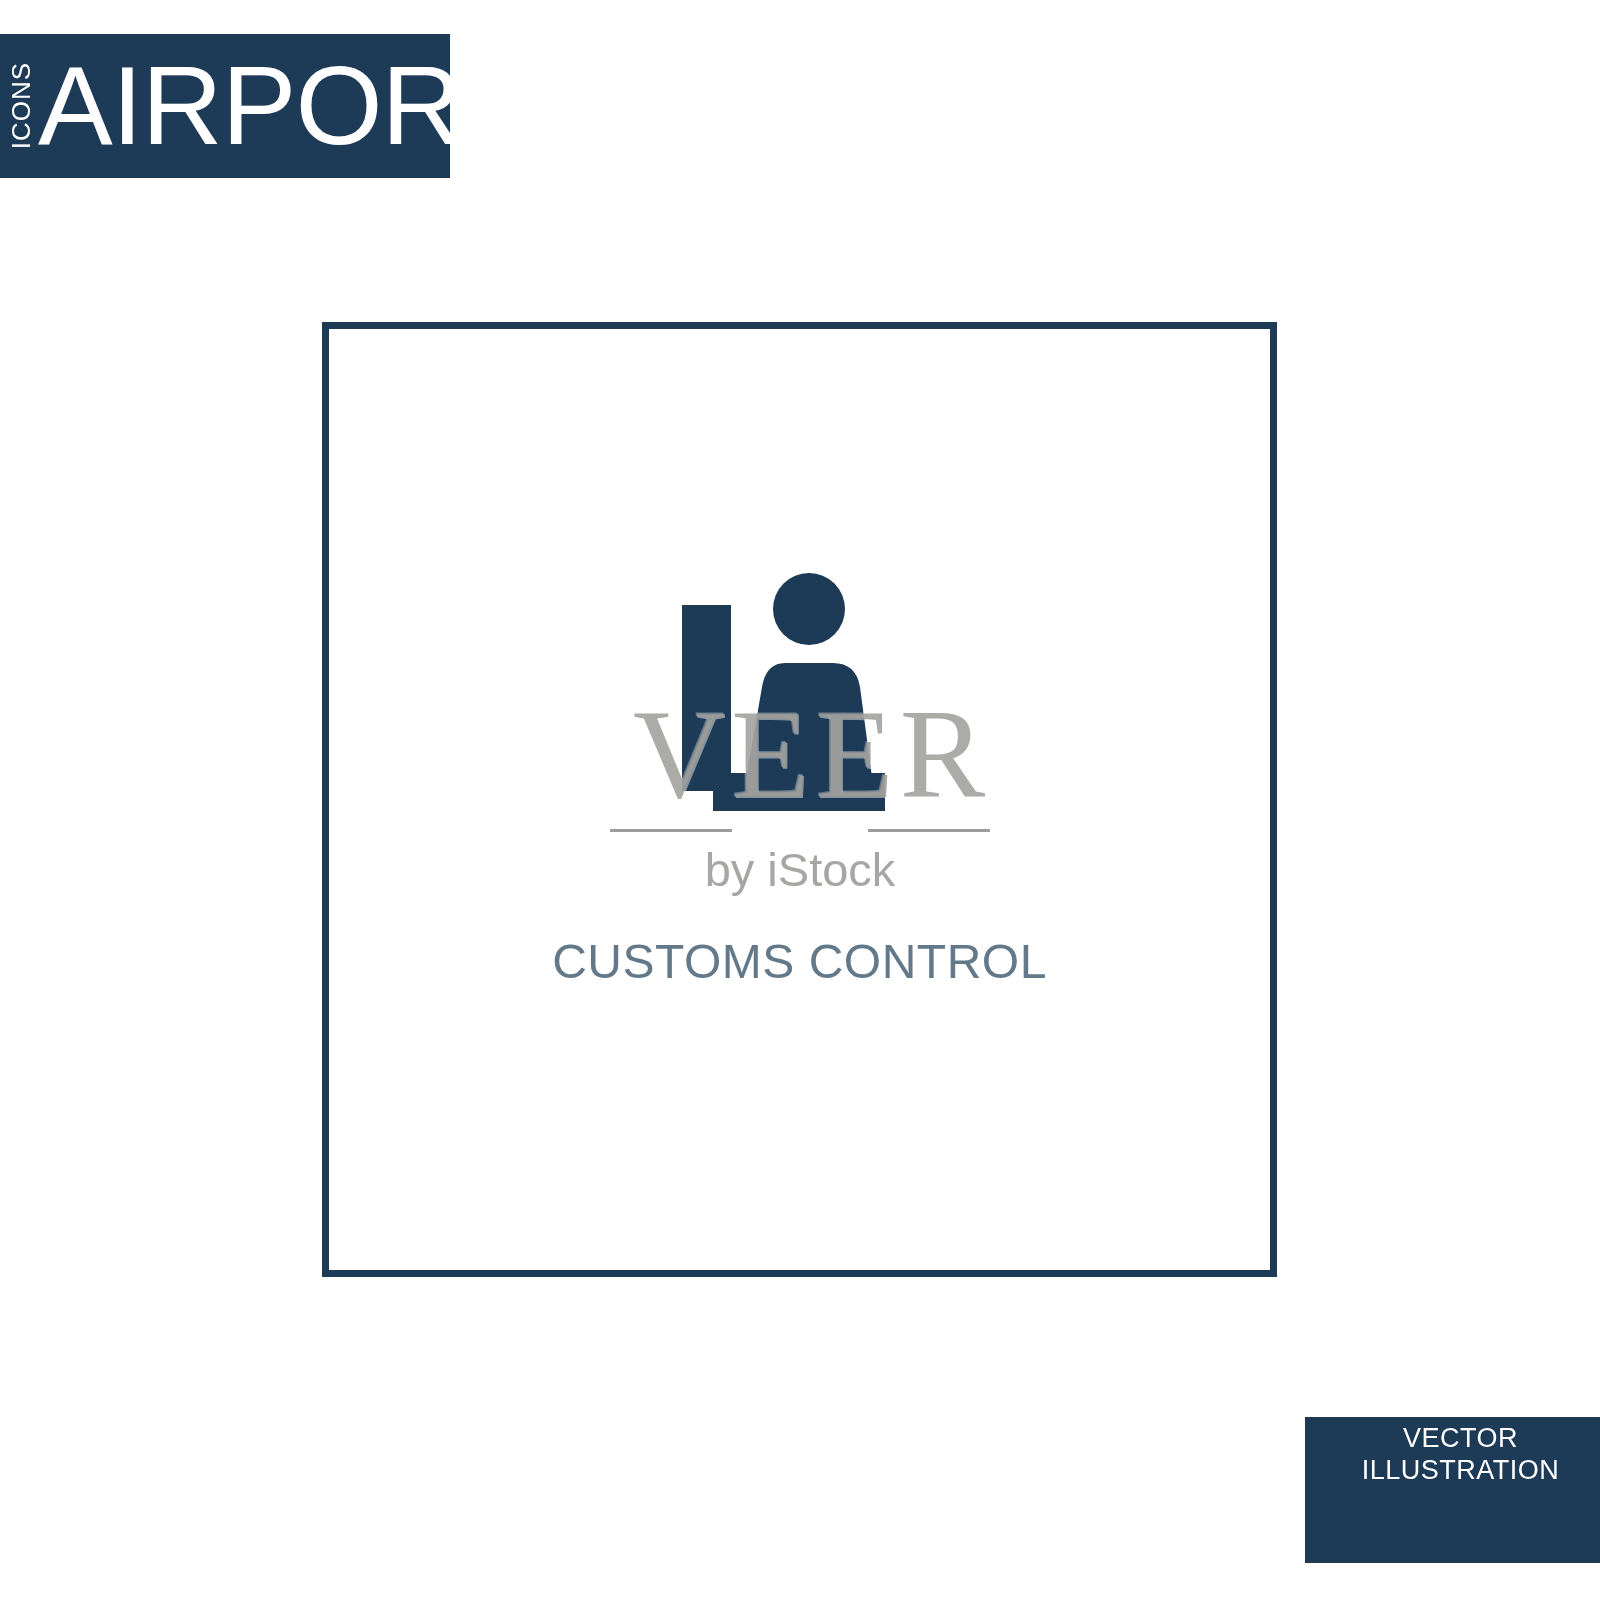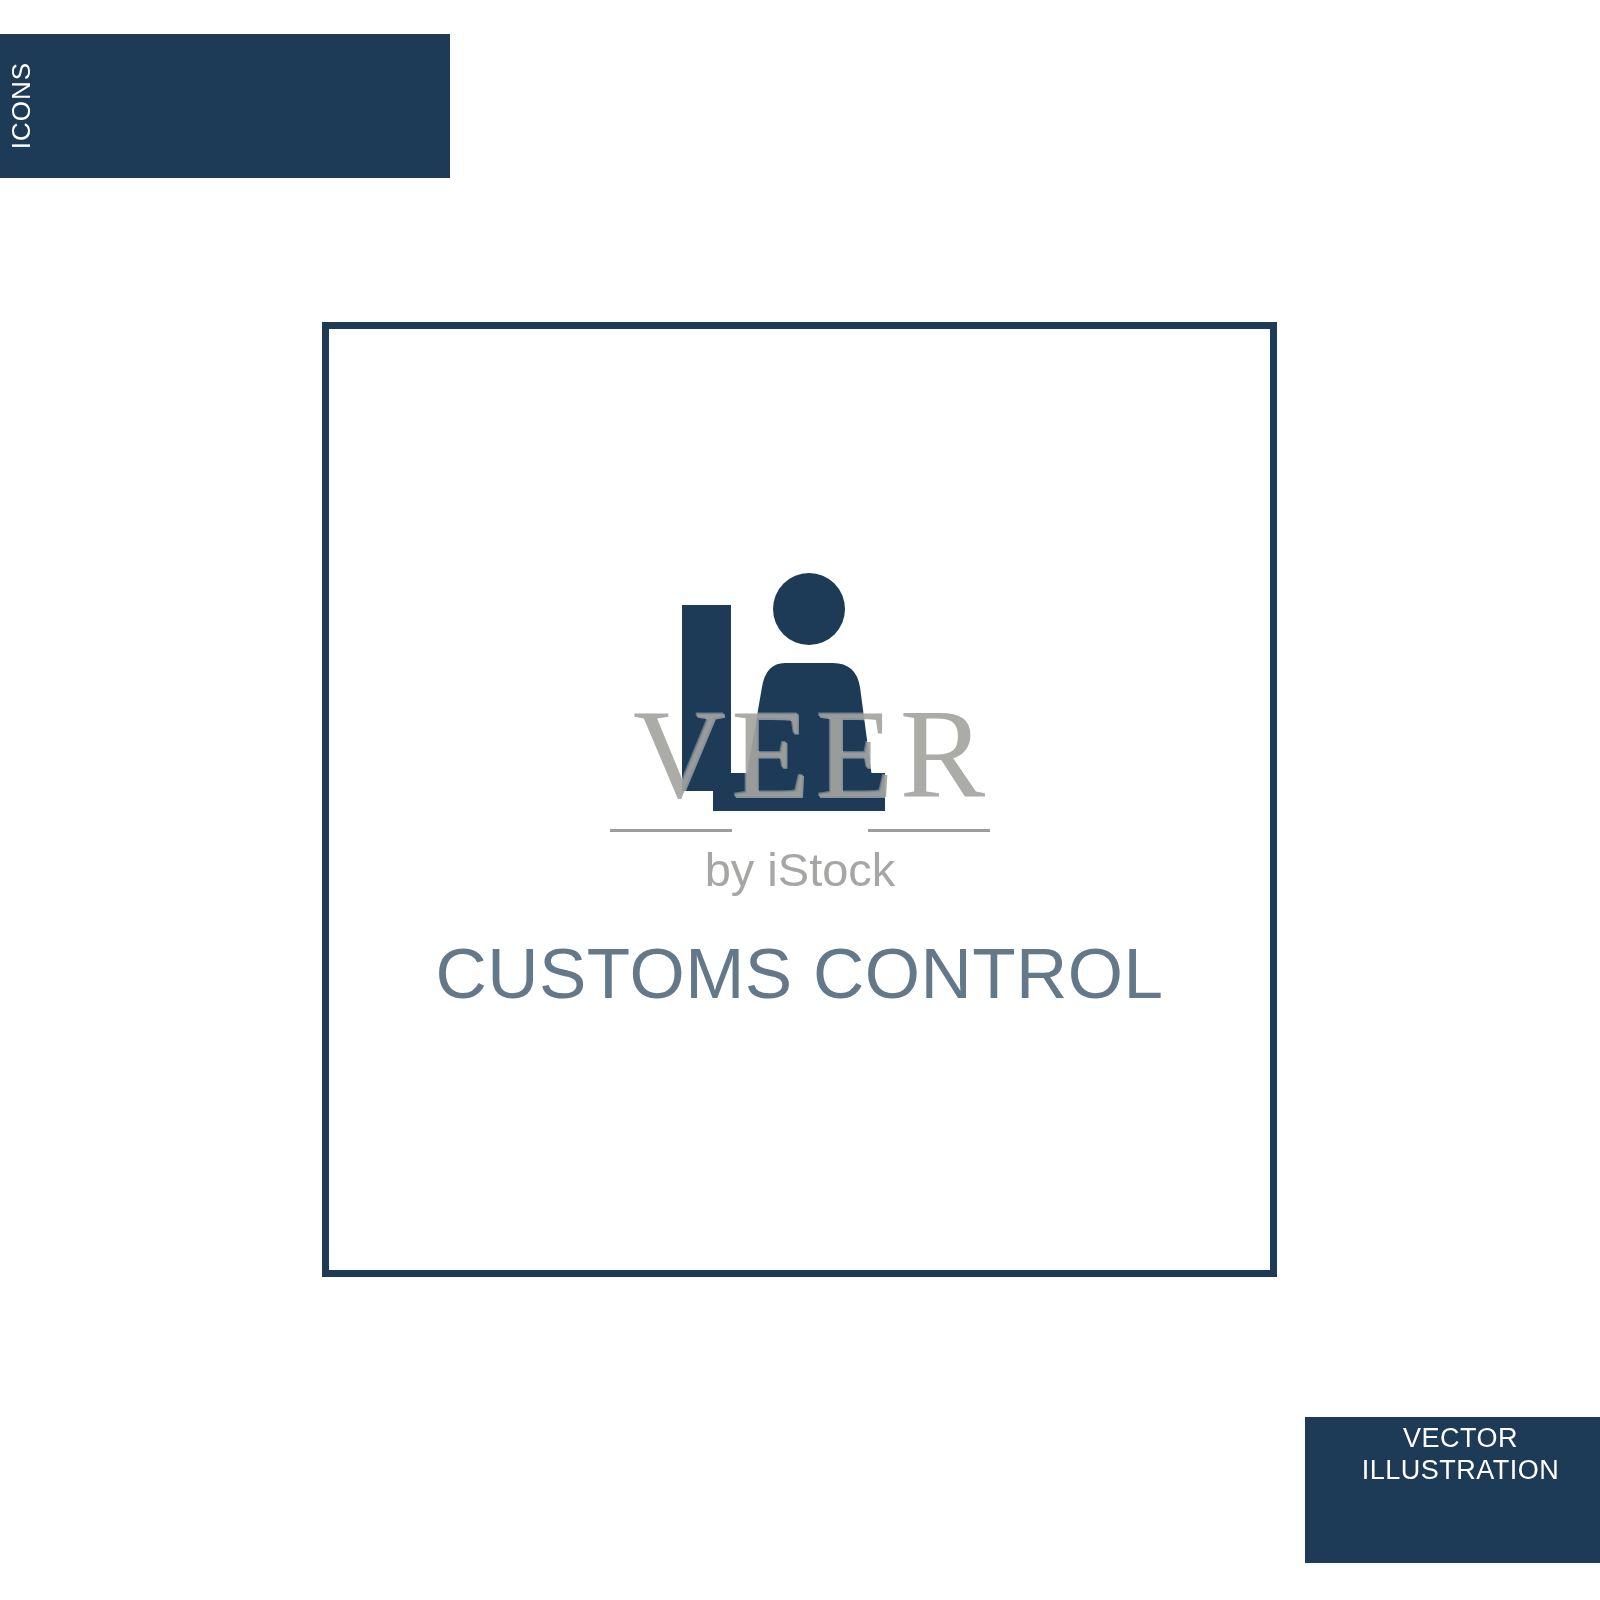--- a/index.html
+++ b/index.html
@@ -83,21 +83,21 @@
 
   
   .caption {
     position: absolute;
     left: 322px;
     top: 938px;
     width: 955px;
     text-align: center;
     color: #63798a;
     font-family: "Liberation Sans", sans-serif;
-    font-size: 71px;
+    font-size: 48px;
     font-weight: 400;
     letter-spacing: 0.5px;
     line-height: 1;
     white-space: nowrap;
   }
 
   
   .watermark {
     position: absolute;
     left: 600px;
@@ -174,20 +174,21 @@
     line-height: 1.18;
     letter-spacing: 0.5px;
     margin-left: 16px;
   }
 </style>
 </head>
 <body>
 
 <div class="header-banner">
   <div class="header-kicker">ICONS</div>
+  <div class="header-title">AIRPORT</div>
 </div>
 
 <div class="card-frame"></div>
 
 <div class="icon-stage">
   <svg class="icon-svg" viewBox="0 0 280 330" xmlns="http://www.w3.org/2000/svg">
 
     <circle cx="157" cy="42" r="36" fill="#1d3a57"></circle>
 
     <path d="M 133 96

